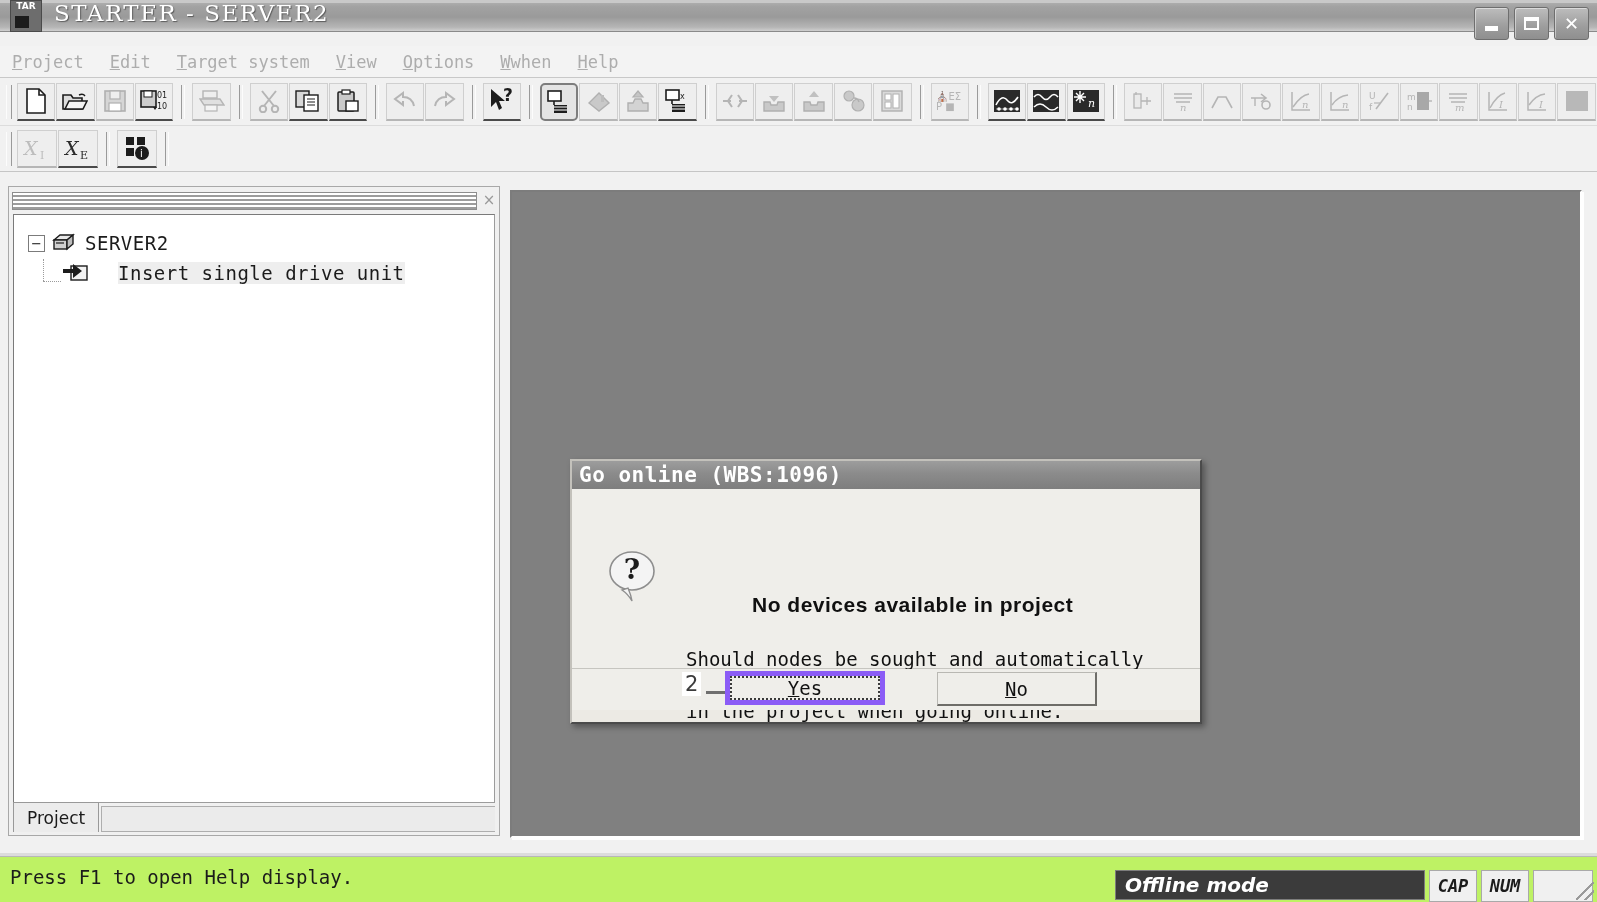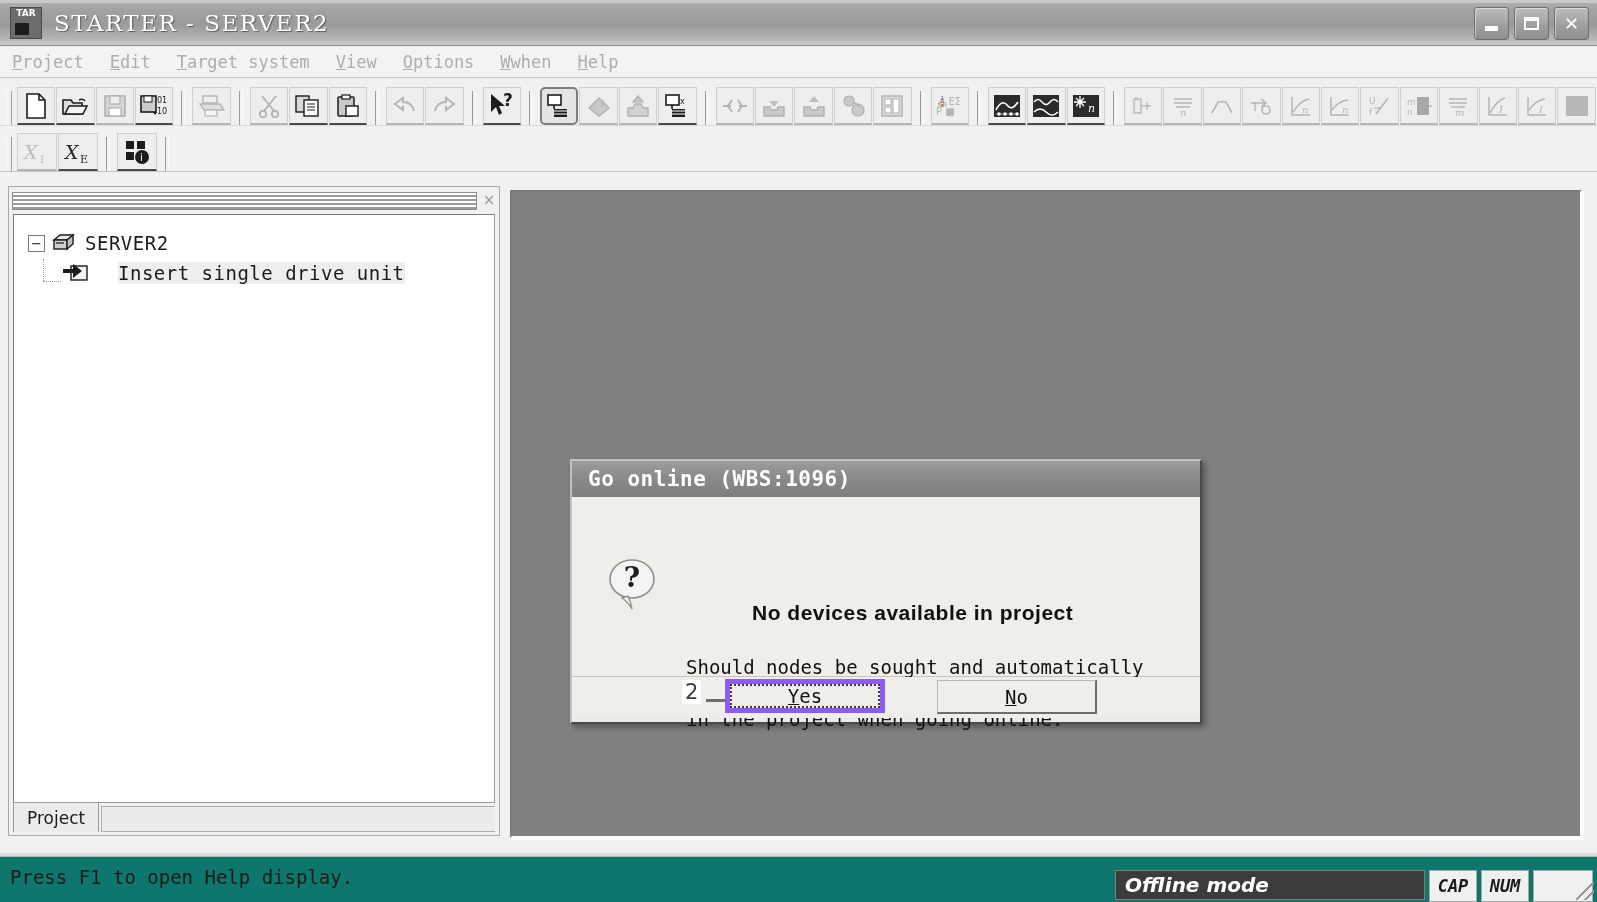--- a/index.html
+++ b/index.html
@@ -13,25 +13,25 @@
   .app {
     position: relative;
     width: 1597px; height: 902px;
     background: #f1f1f1;
     box-sizing: border-box;
   }
 
   
   .titlebar {
     position: absolute; left: 0; top: 0;
-    width: 1597px; height: 46px;
+    width: 1597px; height: 32px;
     background: linear-gradient(to bottom, #b4b4b4 0%, #a2a2a2 22%, #9a9a9a 55%, #b6b6b6 88%, #cfcfcf 100%);
     border-bottom: 1px solid #8a8a8a;
     box-sizing: border-box;
-    display: flex; align-items: center;
+    display: flex; align-items: flex-start;
   }
   .titlebar::before{
     content:""; position:absolute; left:0; top:0; right:0; height:3px;
     background:#c9c9c9;
   }
   .app-icon {
     width: 30px; height: 30px;
     margin-left: 10px; margin-right: 12px;
     background: #6d6d6d;
     border: 1px solid #4a4a4a;
@@ -93,21 +93,21 @@
     letter-spacing: 0px;
   }
   .menu-item .mn { text-decoration: underline; }
 
   
   .toolbar {
     position: absolute; left: 0;
     width: 1597px;
     background: #f1f1f1;
     box-sizing: border-box;
-    display: flex; align-items: flex-end;
+    display: flex; align-items: center;
     border-bottom: 1px solid #dcdcdc;
   }
   #toolbar1 { top: 78px; height: 48px; }
   #toolbar2 { top: 126px; height: 46px; border-bottom: 1px solid #c5c5c5;}
   .tb-grip {
     width: 4px; height: 34px; margin: 0 5px 0 6px;
     border-left: 1px solid #fcfcfc;
     border-right: 1px solid #9a9a9a;
   }
   .tb-sep {
@@ -242,24 +242,24 @@
   .dialog {
     position: absolute; left: 570px; top: 459px;
     width: 632px; height: 265px;
     background: #eceae4;
     border: 2px solid #c3c1bb;
     border-right-color:#4b4b4b; border-bottom-color:#4b4b4b;
     box-sizing: border-box;
     box-shadow: 3px 3px 6px rgba(0,0,0,0.35);
   }
   .dlg-title {
-    height: 36px;
+    height: 28px;
     background: linear-gradient(to bottom,#9d9d9d 0%,#8b8b8b 45%,#7e7e7e 100%);
     display: flex; align-items: center;
-    padding-left: 16px;
+    padding-left: 7px;
     box-sizing: border-box;
   }
   .dlg-title span {
     font-family: "DejaVu Sans Mono", monospace;
     font-size: 21px; font-weight: bold; color: #ffffff;
     letter-spacing: 0.5px;
   }
   .dlg-body {
     position: relative;
     height: 180px;
@@ -311,21 +311,21 @@
     border: 2px dotted #3a3a3a;
     box-sizing: border-box;
     display: flex; align-items: center; justify-content: center;
   }
   #btn-no { left: 340px; top: 3px; margin-left: 25px; }
 
   
   .statusbar {
     position: absolute; left: 0; bottom: 0;
     width: 1597px; height: 46px;
-    background: #0f766e;
+    background: #bef264;
     border-top: 1px solid #b7b7b7;
     box-sizing: border-box;
   }
   .status-msg {
     position: absolute; left: 10px; top: 9px;
     font-family: "DejaVu Sans Mono", monospace;
     font-size: 19px; color: #1b1b1b;
   }
   .status-right { position:absolute; right: 4px; top: 13px; display:flex; gap:4px;font-style:italic; }
   .status-mode {

